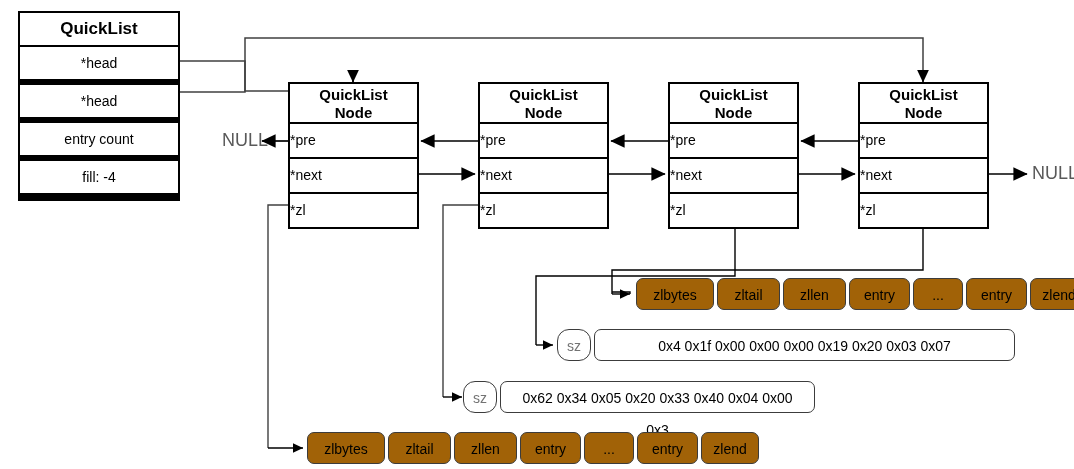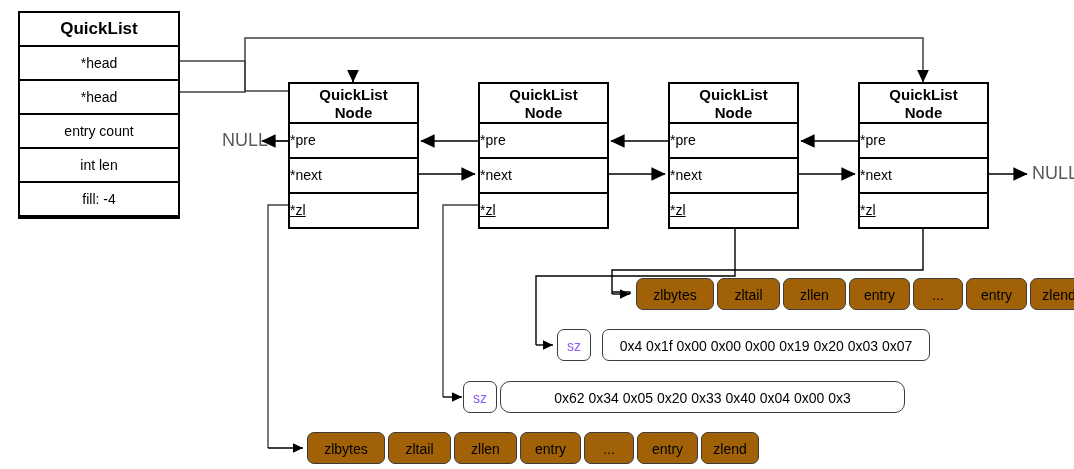--- a/index.html
+++ b/index.html
@@ -33,21 +33,21 @@
     font-size: 17px;
     color: #000;
     border-bottom: 2px solid #000;
   }
   .ql-row {
     height: 32px;
     line-height: 32px;
     text-align: center;
     font-size: 14px;
     color: #000;
-    border-bottom: 2px solid #000000;
+    border-bottom: 6px solid #000000;
   }
   .ql-row.last { border-bottom: none; }
 
   
   .node-box {
     position: absolute;
     width: 131px;
     border: 2px solid #000;
     box-sizing: border-box;
     background: #fff;
@@ -63,21 +63,21 @@
     color: #000;
     border-bottom: 2px solid #000;
   }
   .node-row {
     height: 33px;
     line-height: 33px;
     font-size: 14px;
     color: #000;
     border-bottom: 2px solid #000;
   }
-  .node-row.last { border-bottom: none; text-decoration: underline; }
+  .node-row.last { border-bottom: none; }
 
   
   .zl-strip {
     position: absolute;
     display: flex;
     gap: 3px;
   }
   .zl-cell {
     border: 1.4px solid #3c3c3c;
     border-radius: 7px;
@@ -90,27 +90,27 @@
     box-sizing: border-box;
     padding: 0 6px;
   }
   .sz-strip {
     position: absolute;
     display: flex;
     gap: 3px;
   }
   .sz-key {
     border: 1.4px solid #3c3c3c;
-    border-radius: 7px;
+    border-radius: 12px;
     height: 32px;
     line-height: 32px;
     width: 34px;
     text-align: center;
     font-size: 14px;
-    color: #8b5cf6;
+    color: #737373;
     background: #fff;
     box-sizing: border-box;
   }
   .sz-val {
     border: 1.4px solid #3c3c3c;
     border-radius: 7px;
     height: 32px;
     line-height: 32px;
     text-align: center;
     font-size: 14px;
@@ -186,21 +186,20 @@
 
     <path d="M288,205 L268,205 L268,448" fill="none" stroke="#404040" stroke-width="1.4"></path>
     <path d="M268,448 L303,448" fill="none" stroke="#000" stroke-width="1.4" marker-end="url(#ahs)"></path>
   </svg>
 
   <div class="ql-box">
     <div class="ql-title">QuickList</div>
     <div class="ql-row">*head</div>
     <div class="ql-row">*head</div>
     <div class="ql-row">entry count</div>
-    <div class="ql-row">int len</div>
     <div class="ql-row">fill: -4</div>
   </div>
 
   <div class="node-box" style="left:288px; top:82px;">
     <div class="node-title">
       <div>QuickList</div>
       <div>Node</div>
     </div>
     <div class="node-row">*pre</div>
     <div class="node-row">*next</div>
@@ -245,26 +244,26 @@
     <div class="zl-cell" style="width:63px;">zltail</div>
     <div class="zl-cell" style="width:63px;">zllen</div>
     <div class="zl-cell" style="width:61px;">entry</div>
     <div class="zl-cell" style="width:50px;">...</div>
     <div class="zl-cell" style="width:61px;">entry</div>
     <div class="zl-cell" style="width:58px;">zlend</div>
   </div>
 
   <div class="sz-strip" style="left:557px; top:329px;">
     <div class="sz-key">sz</div>
-    <div class="sz-val" style="width:328px;margin-left:8px;">0x4 0x1f 0x00 0x00 0x00 0x19 0x20 0x03 0x07</div>
+    <div class="sz-val" style="width:421px;">0x4 0x1f 0x00 0x00 0x00 0x19 0x20 0x03 0x07</div>
   </div>
 
   <div class="sz-strip" style="left:463px; top:381px;">
     <div class="sz-key">sz</div>
-    <div class="sz-val" style="width:405px;border-radius:10px;">0x62 0x34 0x05 0x20 0x33 0x40 0x04 0x00 0x3</div>
+    <div class="sz-val" style="width:315px;">0x62 0x34 0x05 0x20 0x33 0x40 0x04 0x00 0x3</div>
   </div>
 
   <div class="zl-strip" style="left:307px; top:432px;">
     <div class="zl-cell" style="width:78px;">zlbytes</div>
     <div class="zl-cell" style="width:63px;">zltail</div>
     <div class="zl-cell" style="width:63px;">zllen</div>
     <div class="zl-cell" style="width:61px;">entry</div>
     <div class="zl-cell" style="width:50px;">...</div>
     <div class="zl-cell" style="width:61px;">entry</div>
     <div class="zl-cell" style="width:58px;">zlend</div>

